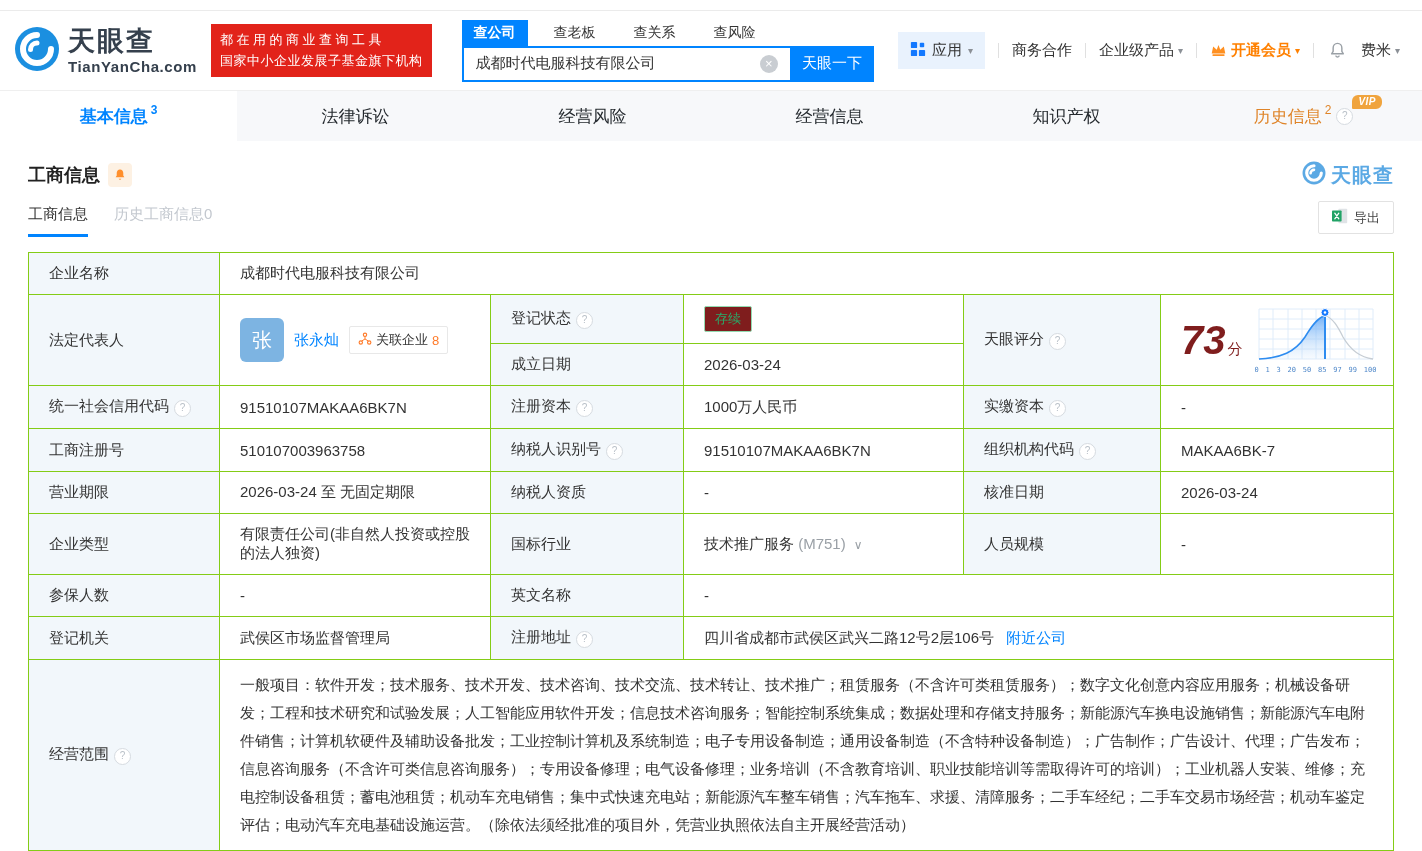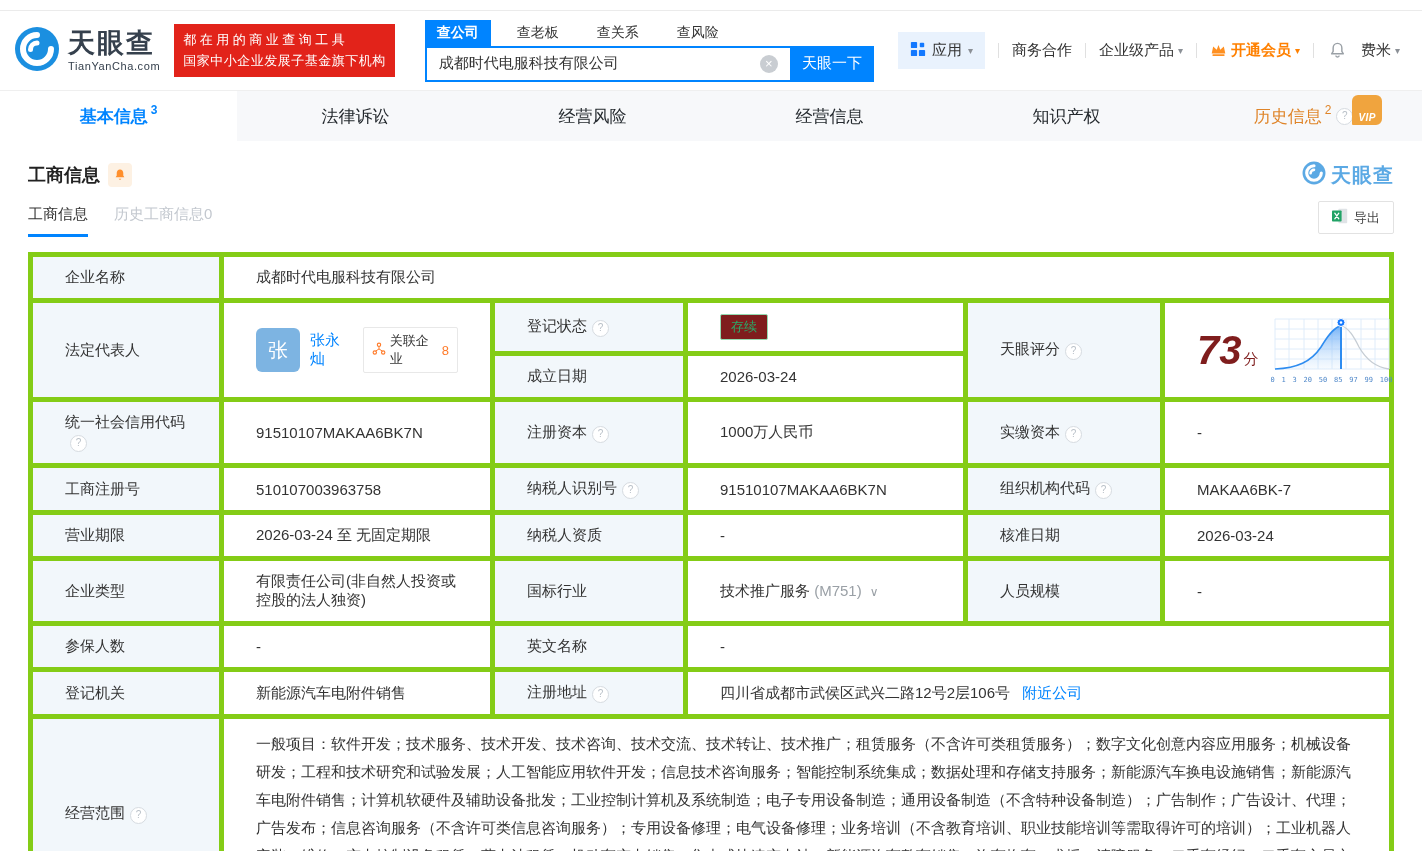--- a/index.html
+++ b/index.html
@@ -7,21 +7,21 @@
     width:1422px;height:851px;overflow:hidden;background:#fff;
     font-family:"Liberation Sans","DejaVu Sans",sans-serif;color:#333;
     position:relative;
   }
   .topstrip{height:10px;border-bottom:1px solid #ebebeb;}
   
   .header{height:79px;display:flex;align-items:center;padding:0 22px 0 14px;}
   .logo{display:flex;align-items:center;cursor:pointer;}
   .logo-text{margin-left:8px;line-height:1;}
   .logo-title{font-size:27px;font-weight:700;color:#35404d;letter-spacing:2px;}
-  .logo-sub{font-size:11px;font-weight:400;color:#35404d;margin-top:4px;letter-spacing:.6px;}
+  .logo-sub{font-size:15px;font-weight:700;color:#35404d;margin-top:4px;letter-spacing:.6px;}
   .promo{margin-left:14px;background:#e2231a;color:#fff;padding:6px 9px;line-height:1.55;}
   .promo-l1{font-size:13px;letter-spacing:3.5px;white-space:nowrap;}
   .promo-l2{font-size:13px;letter-spacing:.5px;white-space:nowrap;}
   .search-block{margin-left:30px;width:452px;}
   .search-tabs{display:flex;align-items:flex-end;font-size:14px;}
   .stab{padding:4px 12px;color:#333;cursor:pointer;}
   .stab.active{background:#0084ff;color:#fff;font-weight:700;}
   .stab+.stab{margin-left:14px;}
   .search-row{display:flex;height:36px;position:relative;}
   .search-input{flex:1;border:2px solid #0084ff;border-right:none;padding:0 36px 0 12px;
@@ -41,38 +41,38 @@
   .nav-tabs{display:flex;height:50px;background:#f7f8fa;border-top:1px solid #efefef;}
   .tab{flex:1;display:flex;align-items:center;justify-content:center;font-size:17px;color:#23282d;
     cursor:pointer;position:relative;}
   .tab.active{background:#fff;color:#0084ff;font-weight:700;}
   .tab-count{font-size:12px;margin-left:3px;position:relative;top:-6px;}
   .tab.history{color:#df8428;}
   .tab.history .tab-count{color:#df8428;}
   .qmark{display:inline-block;width:15px;height:15px;line-height:14px;border:1px solid #d6dbe0;
     border-radius:50%;color:#b9c0c8;font-size:10px;text-align:center;margin-left:5px;background:#fff;}
   .vip-badge{position:absolute;top:4px;right:40px;background:#f0a43e;color:#fff;font-size:10px;
-    font-style:italic;font-weight:700;padding:17px 6px 2px;border-radius:6px 6px 6px 1px;letter-spacing:.5px;}
+    font-style:italic;font-weight:700;padding:1px 6px 2px;border-radius:6px 6px 6px 1px;letter-spacing:.5px;}
   
   .section-row{display:flex;align-items:center;padding:20px 28px 12px;}
   .section-title{font-size:18px;font-weight:700;color:#222;}
   .bell-chip{margin-left:8px;width:24px;height:24px;border-radius:4px;background:#fdf1e3;
     display:flex;align-items:center;justify-content:center;cursor:pointer;}
   .watermark{margin-left:auto;display:flex;align-items:center;gap:5px;opacity:.9;}
   .watermark-text{font-size:20px;font-weight:700;color:#4aa0e2;letter-spacing:1px;}
   .subtab-row{display:flex;align-items:center;padding:0 28px;}
   .subtab{font-size:15px;color:#333;padding-bottom:10px;border-bottom:3px solid transparent;cursor:pointer;}
   .subtab.active{border-bottom-color:#0084ff;font-weight:500;}
   .subtab.dim{color:#c3c8cf;margin-left:26px;}
   .export-btn{margin-left:auto;display:flex;align-items:center;gap:6px;border:1px solid #e2e2e2;
     border-radius:2px;background:#fff;padding:6px 13px;font-size:13px;color:#444;cursor:pointer;margin-bottom:6px;}
   
   table.info{border-collapse:collapse;table-layout:fixed;width:1366px;margin:12px 28px 0;}
-  .info th,.info td{border:5px solid #84cc16;font-size:15px;font-weight:400;color:#333;
-    text-align:left;vertical-align:middle;padding:11px 32px;}
+  .info th,.info td{border:1px solid #84cc16;font-size:15px;font-weight:400;color:#333;
+    text-align:left;vertical-align:middle;padding:11px 20px;}
   .info th{background:#f2f7fb;}
   .rep{display:flex;align-items:center;gap:10px;}
   .avatar{width:44px;height:44px;border-radius:6px;background:#7db4e2;color:#fff;font-size:20px;
     display:flex;align-items:center;justify-content:center;cursor:pointer;flex:0 0 44px;}
   .rep-name{color:#0084ff;cursor:pointer;text-decoration:none;}
   .rel-badge{display:inline-flex;align-items:center;gap:4px;border:1px solid #e8e8e8;border-radius:2px;
     padding:4px 8px;font-size:13px;color:#333;cursor:pointer;background:#fff;}
   .rel-badge b{color:#ff7b2a;font-weight:400;}
   .tag-green{display:inline-block;padding:3px 10px;font-size:13px;color:#2aa968;background:#7f1d1d;
     border:1px solid #93dab0;border-radius:2px;}
@@ -358,21 +358,21 @@
       <td>-</td>
     </tr>
     <tr>
       <th>参保人数</th>
       <td>-</td>
       <th>英文名称</th>
       <td colspan="3">-</td>
     </tr>
     <tr>
       <th>登记机关</th>
-      <td>新能源汽车电附件销售</td>
+      <td>武侯区市场监督管理局</td>
       <th>
         <span>注册地址</span><span class="qmark">?</span>
       </th>
       <td colspan="3">
         <span>四川省成都市武侯区武兴二路12号2层106号</span>
         <a class="near-link">附近公司</a>
       </td>
     </tr>
     <tr>
       <th>

